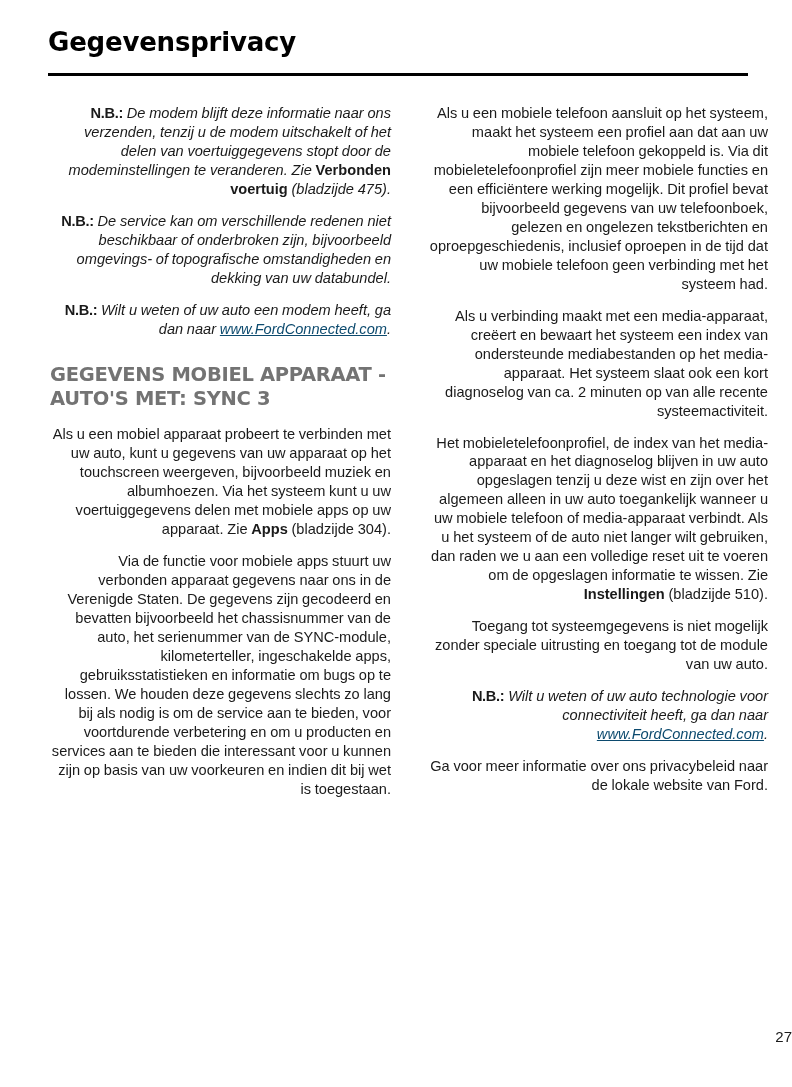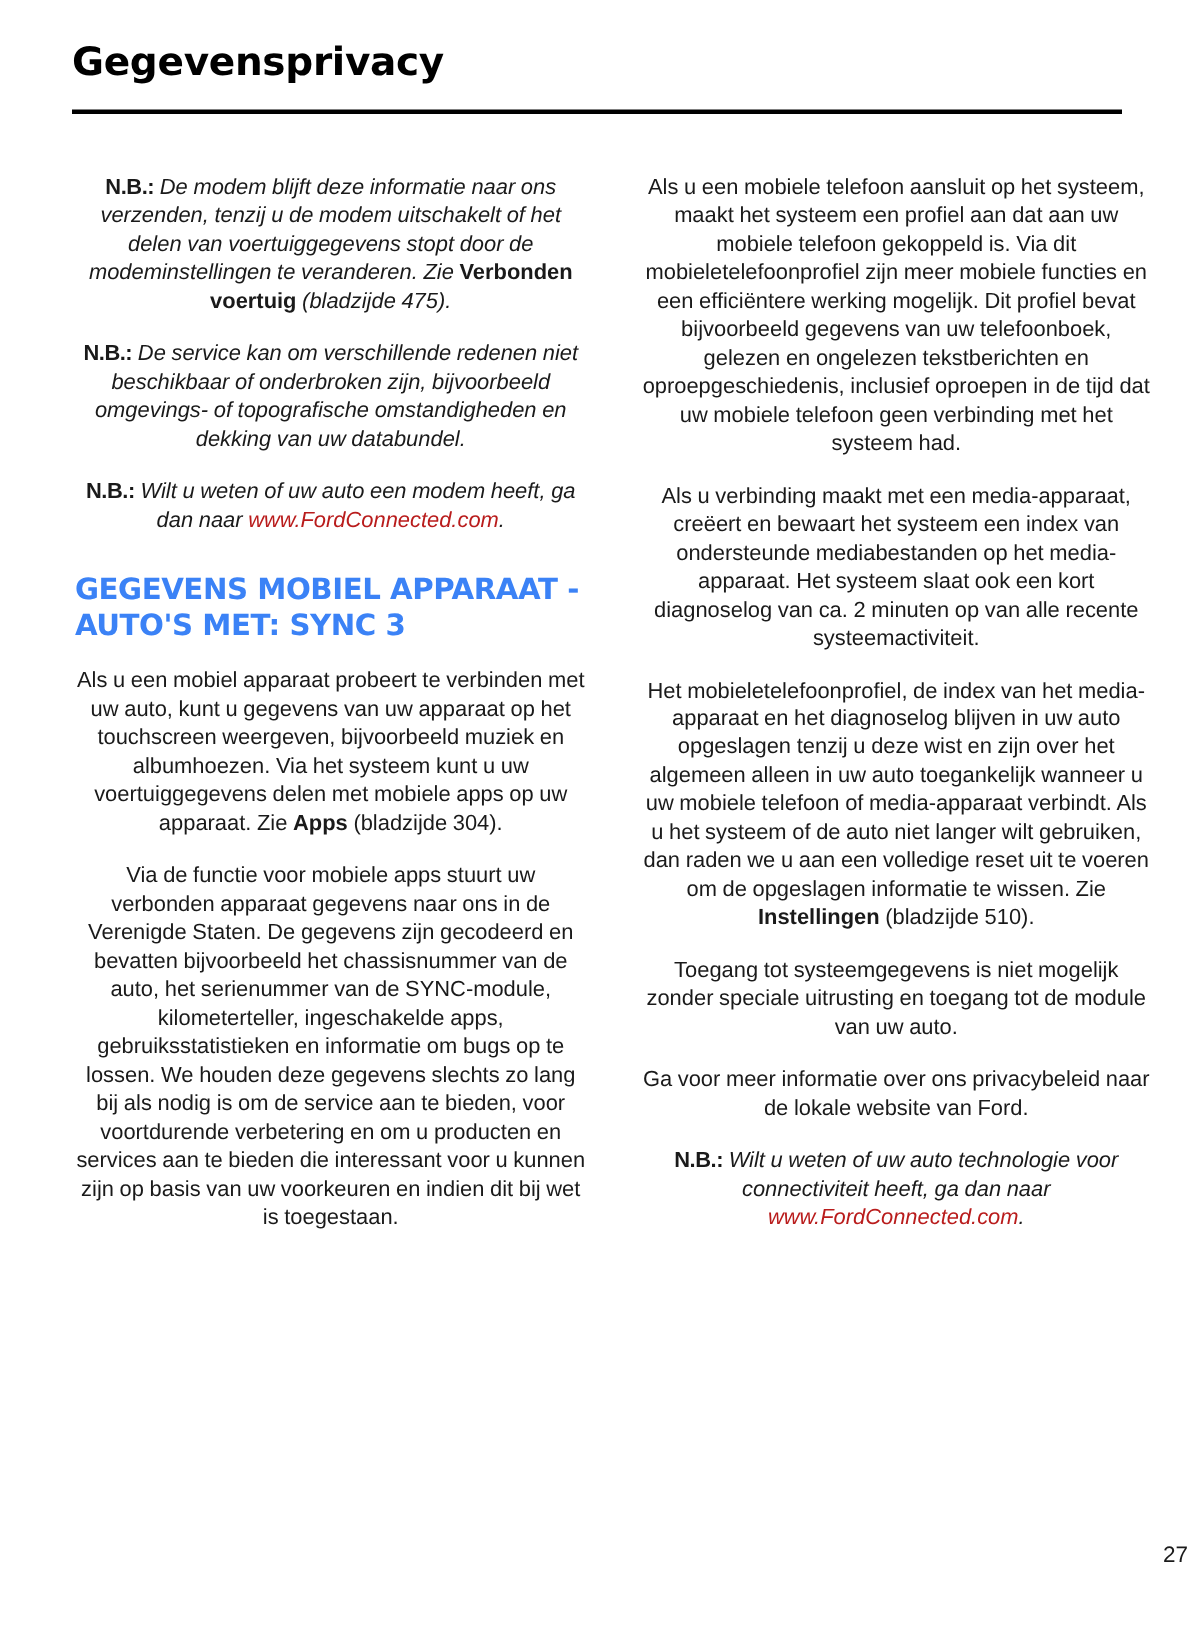--- a/index.html
+++ b/index.html
@@ -55,25 +55,25 @@
     display: flex;
     gap: 36px;
     align-items: flex-start;
   }
   .col {
     width: 341px;
   }
 
   
   p.para {
-    margin: 16px 0 13px 0;
+    margin: 4px 0 13px 0;
     font-size: 14.6px;
     line-height: 1.30;
     color: #1a1a1a;
-    text-align: center;
+    text-align: right;
     word-spacing: -0.3px;
   }
   p.para:last-child {
     margin-bottom: 0;
   }
   p.note {
     font-style: italic;
   }
   .nb {
     font-style: normal;
@@ -81,33 +81,34 @@
     letter-spacing: -0.3px;
   }
   .bold {
     font-weight: bold;
     font-style: normal;
   }
   p.note .bold {
     font-style: normal;
   }
   .link {
-    color: #b91c1c;
+    color: #0c4a6e;
+    text-decoration: underline;
     font-style: italic;
     word-break: break-word;
   }
 
   h2.section-heading {
     font-family: "DejaVu Sans", sans-serif;
     font-weight: bold;
     font-size: 19.5px;
     line-height: 1.25;
     letter-spacing: -0.3px;
-    color: #3b82f6;
-    margin: 24px 0 4px 0;
+    color: #737373;
+    margin: 24px 0 14px 0;
     text-transform: none;
   }
 
   
   .page-footer {
     position: absolute;
     left: 0;
     right: 0;
     top: 1028px;
     text-align: right;
@@ -135,22 +136,22 @@
         <p class="para note"><span class="nb">N.B.:</span><span> Wilt u weten of uw auto een modem heeft, ga dan naar </span><a class="link">www.FordConnected.com</a><span>.</span></p>
         <h2 class="section-heading">GEGEVENS MOBIEL APPARAAT - AUTO'S MET: SYNC 3</h2>
         <p class="para"><span>Als u een mobiel apparaat probeert te verbinden met uw auto, kunt u gegevens van uw apparaat op het touchscreen weergeven, bijvoorbeeld muziek en albumhoezen. Via het systeem kunt u uw voertuiggegevens delen met mobiele apps op uw apparaat.  Zie </span><span class="bold">Apps</span><span> (bladzijde 304).</span></p>
         <p class="para"><span>Via de functie voor mobiele apps stuurt uw verbonden apparaat gegevens naar ons in de Verenigde Staten. De gegevens zijn gecodeerd en bevatten bijvoorbeeld het chassisnummer van de auto, het serienummer van de SYNC-module, kilometerteller, ingeschakelde apps, gebruiksstatistieken en informatie om bugs op te lossen. We houden deze gegevens slechts zo lang bij als nodig is om de service aan te bieden, voor voortdurende verbetering en om u producten en services aan te bieden die interessant voor u kunnen zijn op basis van uw voorkeuren en indien dit bij wet is toegestaan.</span></p>
       </div>
     <div class="col" id="right-col">
         <p class="para"><span>Als u een mobiele telefoon aansluit op het systeem, maakt het systeem een profiel aan dat aan uw mobiele telefoon gekoppeld is. Via dit mobieletelefoonprofiel zijn meer mobiele functies en een efficiëntere werking mogelijk. Dit profiel bevat bijvoorbeeld gegevens van uw telefoonboek, gelezen en ongelezen tekstberichten en oproepgeschiedenis, inclusief oproepen in de tijd dat uw mobiele telefoon geen verbinding met het systeem had.</span></p>
         <p class="para"><span>Als u verbinding maakt met een media-apparaat, creëеrt en bewaart het systeem een index van ondersteunde mediabestanden op het media-apparaat. Het systeem slaat ook een kort diagnoselog van ca. 2 minuten op van alle recente systeemactiviteit.</span></p>
         <p class="para"><span>Het mobieletelefoonprofiel, de index van het media-apparaat en het diagnoselog blijven in uw auto opgeslagen tenzij u deze wist en zijn over het algemeen alleen in uw auto toegankelijk wanneer u uw mobiele telefoon of media-apparaat verbindt. Als u het systeem of de auto niet langer wilt gebruiken, dan raden we u aan een volledige reset uit te voeren om de opgeslagen informatie te wissen.  Zie </span><span class="bold">Instellingen</span><span> (bladzijde 510).</span></p>
         <p class="para"><span>Toegang tot systeemgegevens is niet mogelijk zonder speciale uitrusting en toegang tot de module van uw auto.</span></p>
+        <p class="para note"><span class="nb">N.B.:</span><span> Wilt u weten of uw auto technologie voor connectiviteit heeft, ga dan naar </span><a class="link">www.FordConnected.com</a><span>.</span></p>
         <p class="para"><span>Ga voor meer informatie over ons privacybeleid naar de lokale website van Ford.</span></p>
-        <p class="para note"><span class="nb">N.B.:</span><span> Wilt u weten of uw auto technologie voor connectiviteit heeft, ga dan naar </span><a class="link">www.FordConnected.com</a><span>.</span></p>
       </div>
   </div>
 
   <div class="page-footer">
     <span class="folio">27</span>
   </div>
 
 </div>
 
 </body></html>

